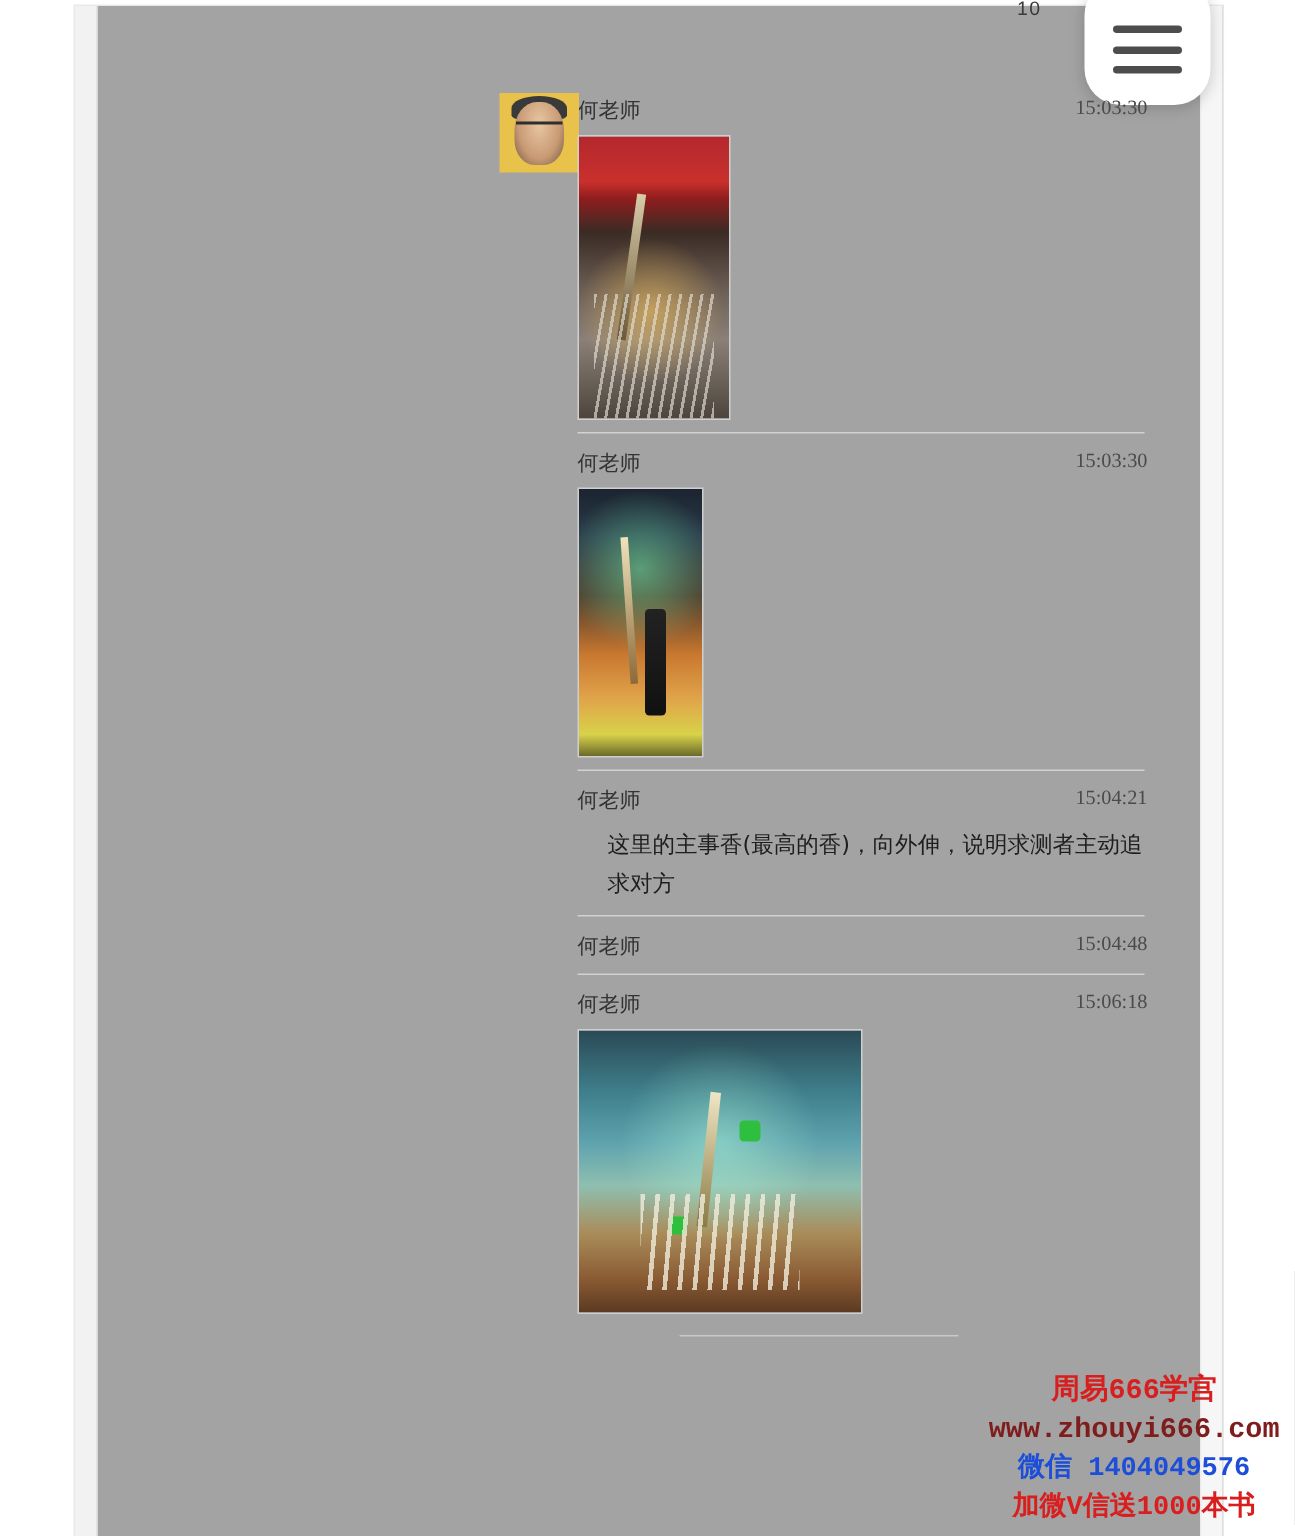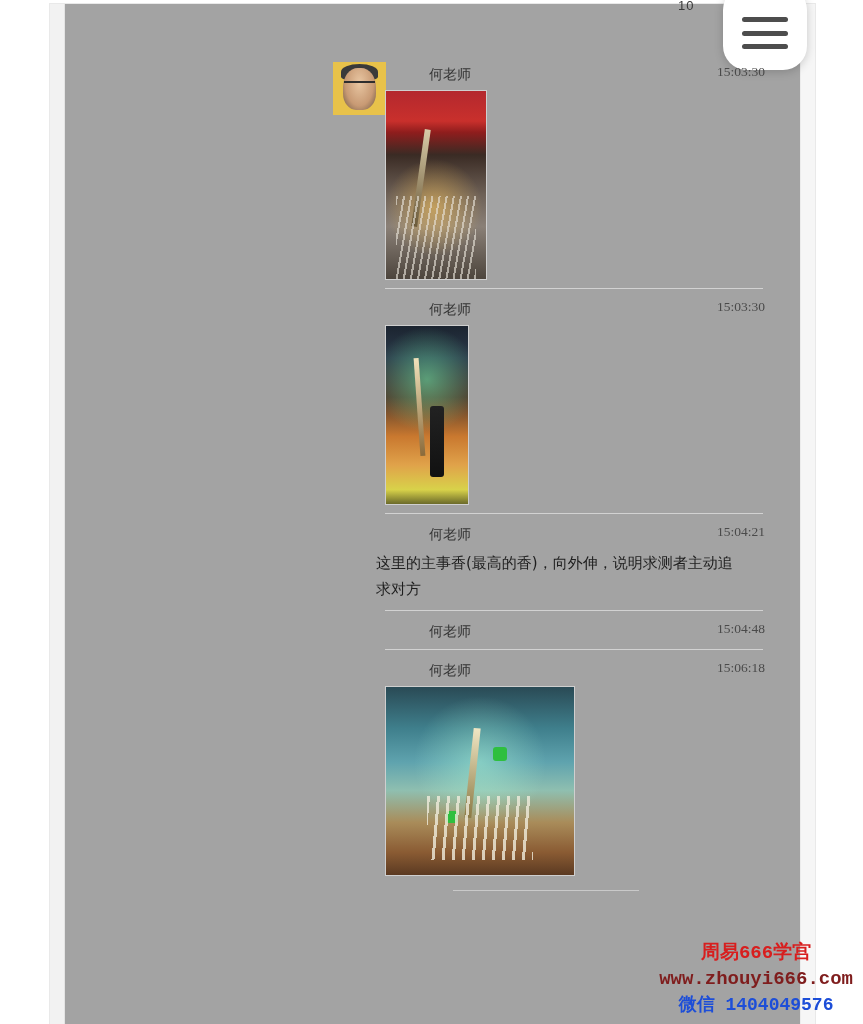--- a/index.html
+++ b/index.html
@@ -107,23 +107,22 @@
     margin-bottom: 0;
   }
   .msg .divider {
     border-bottom: 1px solid #d2d2d2;
     margin-top: 8px;
     margin-left: 52px;
     width: 378px;
   }
   .msg-head {
     display: flex;
-    align-items: flex-end;
+    align-items: center;
     height: 20px;
-    padding-left: 44px;
   }
   .avatar {
     position: absolute;
     left: 0;
     top: -2px;
     width: 53px;
     height: 53px;
     background: #e8c24a;
     overflow: hidden;
   }
@@ -161,21 +160,21 @@
   }
   .time {
     position: absolute;
     right: 0;
     top: 0;
     font-size: 13.5px;
     color: #4a4a4a;
     font-family: "Liberation Serif", serif;
   }
   .bubble-text {
-    margin-left: 43px;
+    margin-left: 72px;
     margin-top: 6px;
     font-size: 15px;
     line-height: 26px;
     color: #1e1e1e;
     font-family: "DejaVu Sans", sans-serif;
     max-width: 370px;
   }
   .photo {
     margin-left: 52px;
     margin-top: 6px;
@@ -400,13 +399,14 @@
       <div class="tail-rule"></div>
     </div>
 
   </div>
 </div>
 
 <div class="watermark">
   <div class="wm1">周易666学宫</div>
   <div class="wm2">www.zhouyi666.com</div>
   <div class="wm3">微信 1404049576</div>
+  <div class="wm4">加微V信送1000本书</div>
 </div>
 
 </body></html>

